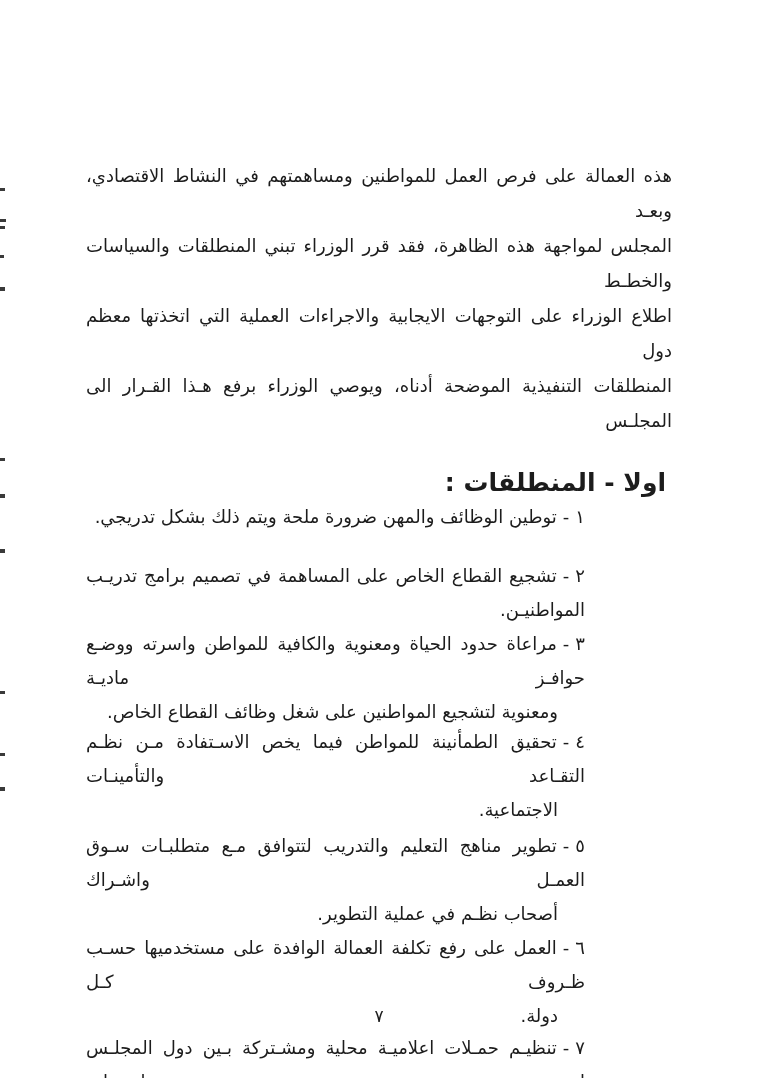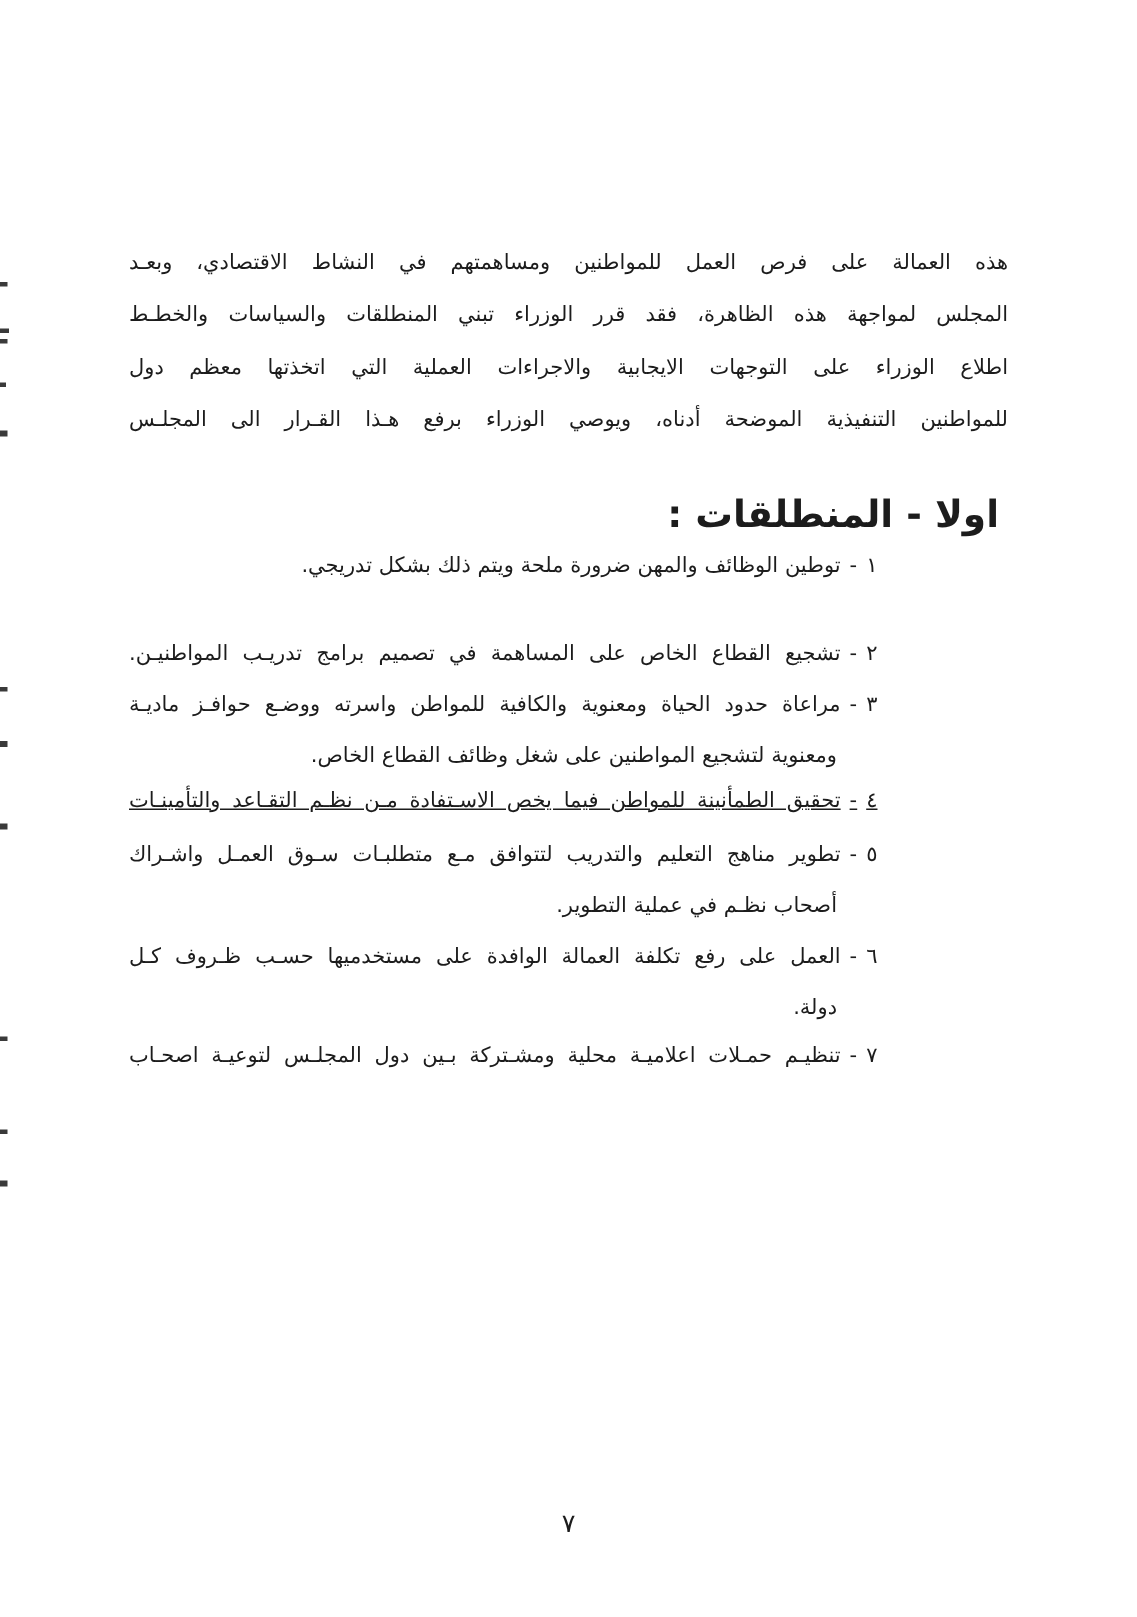--- a/index.html
+++ b/index.html
@@ -16,21 +16,21 @@
   }
   .content {
     position: absolute;
     top: 158px;
     right: 86px;
     left: 86px;
     direction: rtl;
   }
   .line {
     line-height: 34px;
-    font-size: 14px;
+    font-size: 18px;
     text-align: start;
     white-space: nowrap;
   }
   .j {
     text-align: justify;
     text-align-last: justify;
     white-space: normal;
   }
   .para .line { line-height: 35px; }
   .heading {
@@ -38,21 +38,21 @@
     padding-right: 6px;
     font-size: 25px;
     font-weight: bold;
     line-height: 34px;
   }
   .h1gap { margin-top: 28px; }
   .list { }
   .item { padding-right: 87px; }
   .item .cont { padding-right: 27px; text-align: right; }
   .mt-a { margin-top: 25px; }
-  .mt-b { margin-top: -4px; text-decoration: underline; }
+  .mt-b { margin-top: -4px; }
   .mt-c { margin-top: 2px; }
   .mt-d { margin-top: -2px; }
   .dash { padding: 0 6px; }
   .pagenum {
     position: absolute;
     top: 1004px;
     left: 86px;
     width: 586px;
     text-align: center;
     font-size: 17px;
@@ -79,21 +79,21 @@
   <div class="speck" style="left:0; top:691px; width:5px; height:3px;"></div>
   <div class="speck" style="left:0; top:753px; width:5px; height:3px;"></div>
   <div class="speck" style="left:0; top:787px; width:5px; height:4px;"></div>
 
   <div class="content">
 
     <div class="para">
       <div class="line j">هذه العمالة على فرص العمل للمواطنين ومساهمتهم في النشاط الاقتصادي، وبعـد</div>
       <div class="line j">المجلس لمواجهة هذه الظاهرة، فقد قرر الوزراء تبني المنطلقات والسياسات والخطـط</div>
       <div class="line j">اطلاع الوزراء على التوجهات الايجابية والاجراءات العملية التي اتخذتها معظم دول</div>
-      <div class="line j">للمواطنين التنفيذية الموضحة أدناه، ويوصي الوزراء برفع هـذا القـرار الى المجلـس</div>
+      <div class="line j">المنطلقات التنفيذية الموضحة أدناه، ويوصي الوزراء برفع هـذا القـرار الى المجلـس</div>
     </div>
 
     <h2 class="heading h1gap">اولا - المنطلقات :</h2>
 
     <div class="list">
 
       <div class="item">
         <div class="line"><span class="num">١</span><span class="dash">-</span><span>توطين الوظائف والمهن ضرورة ملحة ويتم ذلك بشكل تدريجي.</span></div>
       </div>
 
@@ -101,20 +101,21 @@
         <div class="line j"><span class="num">٢</span><span class="dash">-</span><span>تشجيع القطاع الخاص على المساهمة في تصميم برامج تدريـب المواطنيـن.</span></div>
       </div>
 
       <div class="item">
         <div class="line j"><span class="num">٣</span><span class="dash">-</span><span>مراعاة حدود الحياة ومعنوية والكافية للمواطن واسرته ووضـع حوافـز ماديـة</span></div>
         <div class="line cont">ومعنوية لتشجيع المواطنين على شغل وظائف القطاع الخاص.</div>
       </div>
 
       <div class="item mt-b">
         <div class="line j"><span class="num">٤</span><span class="dash">-</span><span>تحقيق الطمأنينة للمواطن فيما يخص الاسـتفادة مـن نظـم التقـاعد والتأمينـات</span></div>
+        <div class="line cont">الاجتماعية.</div>
       </div>
 
       <div class="item mt-c">
         <div class="line j"><span class="num">٥</span><span class="dash">-</span><span>تطوير مناهج التعليم والتدريب لتتوافق مـع متطلبـات سـوق العمـل واشـراك</span></div>
         <div class="line cont">أصحاب نظـم في عملية التطوير.</div>
       </div>
 
       <div class="item">
         <div class="line j"><span class="num">٦</span><span class="dash">-</span><span>العمل على رفع تكلفة العمالة الوافدة على مستخدميها حسـب ظـروف كـل</span></div>
         <div class="line cont">دولة.</div>

